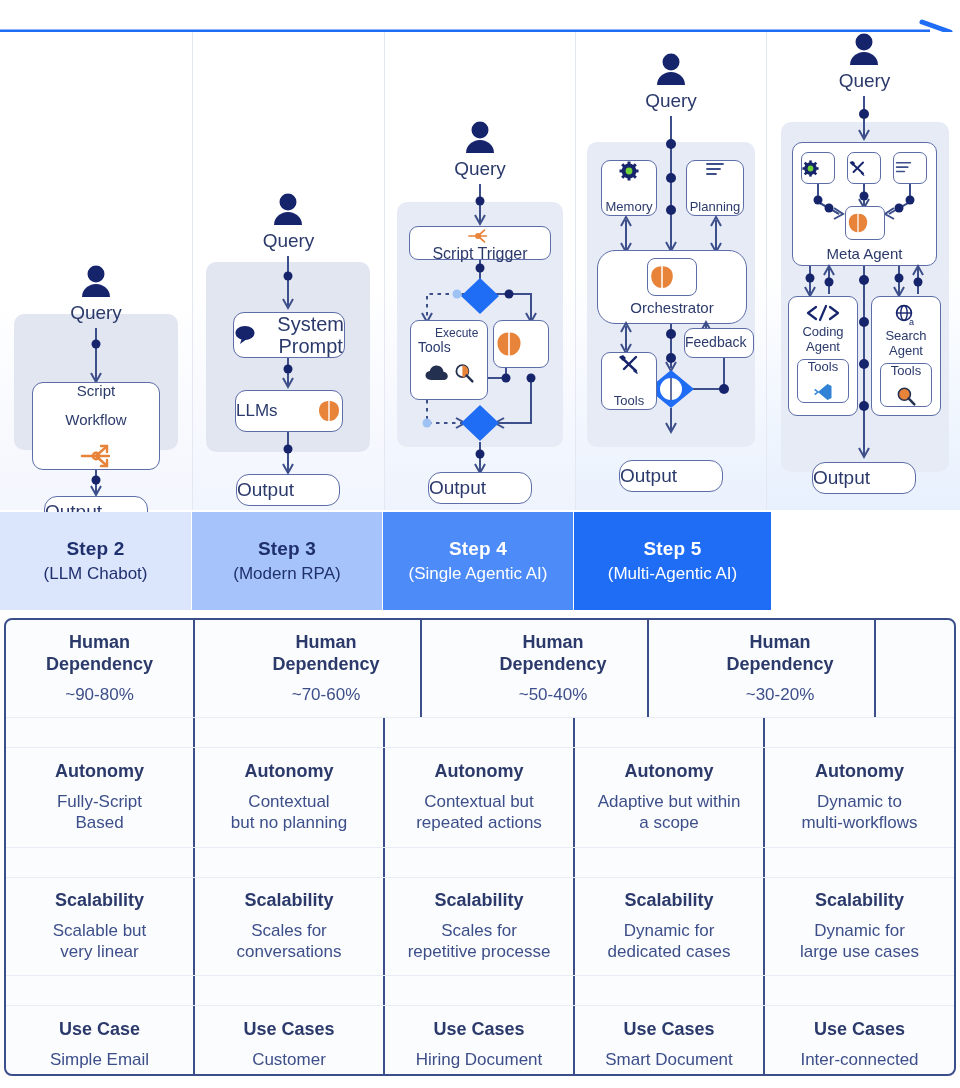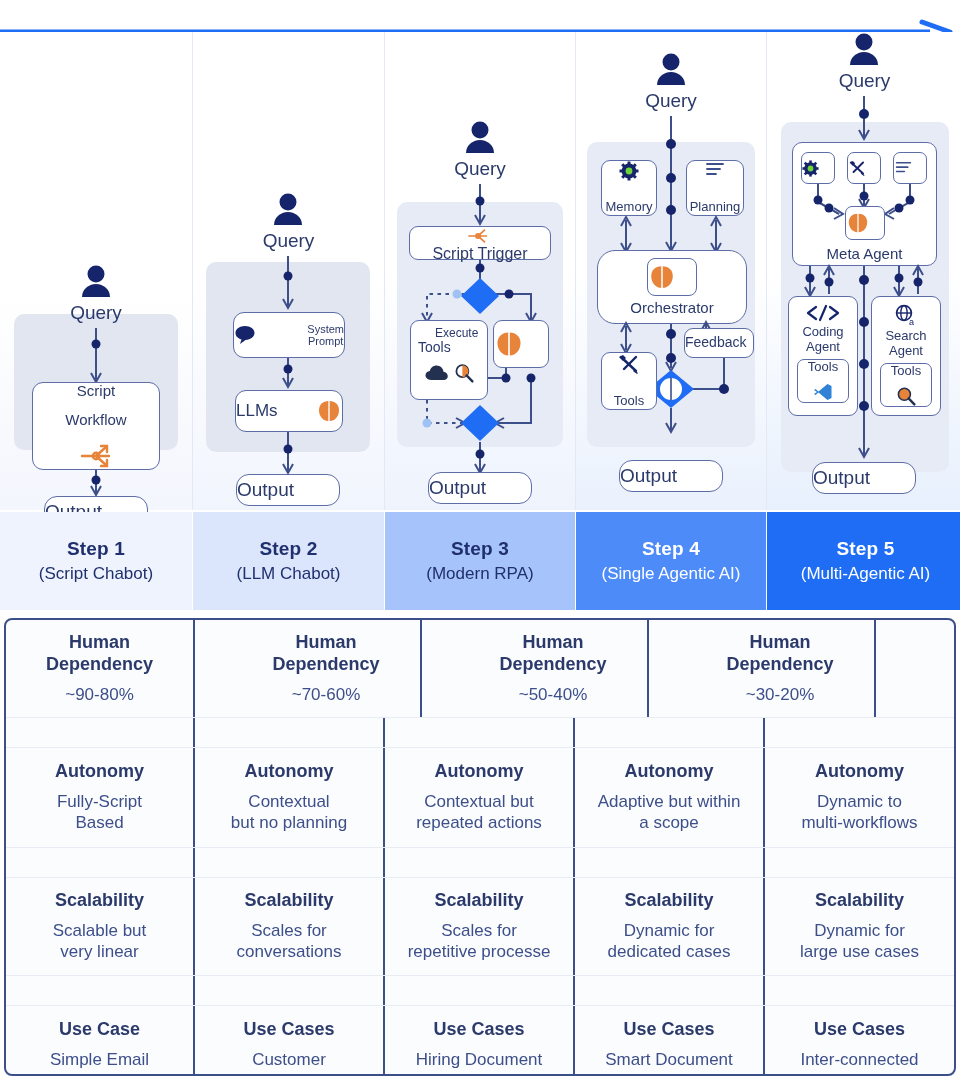--- a/index.html
+++ b/index.html
@@ -43,21 +43,21 @@
   
   .flow{position:absolute;left:0;top:0;width:100%;height:100%;}
   .node{position:absolute;box-sizing:border-box;background:#ffffff;
         border:1.6px solid #5c6da8;border-radius:9px;
         display:flex;align-items:center;justify-content:space-between;
         color:#2b3a6b;text-align:center;}
   .pill{border-radius:13px;}
   .lbl{position:absolute;color:#2b3a6b;text-align:center;}
   .panel{position:absolute;background:#e2e6f1;border-radius:10px;}
   .panel2{position:absolute;background:#e7ebf5;border-radius:10px;}
-  .nt{font-size:11px;line-height:1.12;}
+  .nt{font-size:20px;line-height:1.12;}
   .query-lbl{font-size:19px;color:#2b3a6b;}
   .out-txt{font-size:19px;}
   svg{display:block;overflow:visible;}
 </style>
 </head>
 <body>
 
 <div class="root">
 
   <div class="top-arrow">
@@ -579,24 +579,20 @@
         </div>
 
         <div class="node pill" style="left:45px;top:430px;width:104px;height:32px;">
           <span class="out-txt">Output</span>
         </div>
       </div>
     </div>
   </div>
 
   <div class="steps">
-    <div class="step" style="width:192px;background:#eef3fd;color:#20306e;">
-      <div class="s-title">Step 1</div>
-      <div class="s-sub">(Script Chabot)</div>
-    </div>
     <div class="step" style="width:191px;background:#dbe6fc;color:#20306e;">
       <div class="s-title">Step 2</div>
       <div class="s-sub">(LLM Chabot)</div>
     </div>
     <div class="step" style="width:190px;background:#a6c4fb;color:#20306e;">
       <div class="s-title">Step 3</div>
       <div class="s-sub">(Modern RPA)</div>
     </div>
     <div class="step" style="width:190px;background:#4c8bf8;color:#ffffff;">
       <div class="s-title">Step 4</div>

